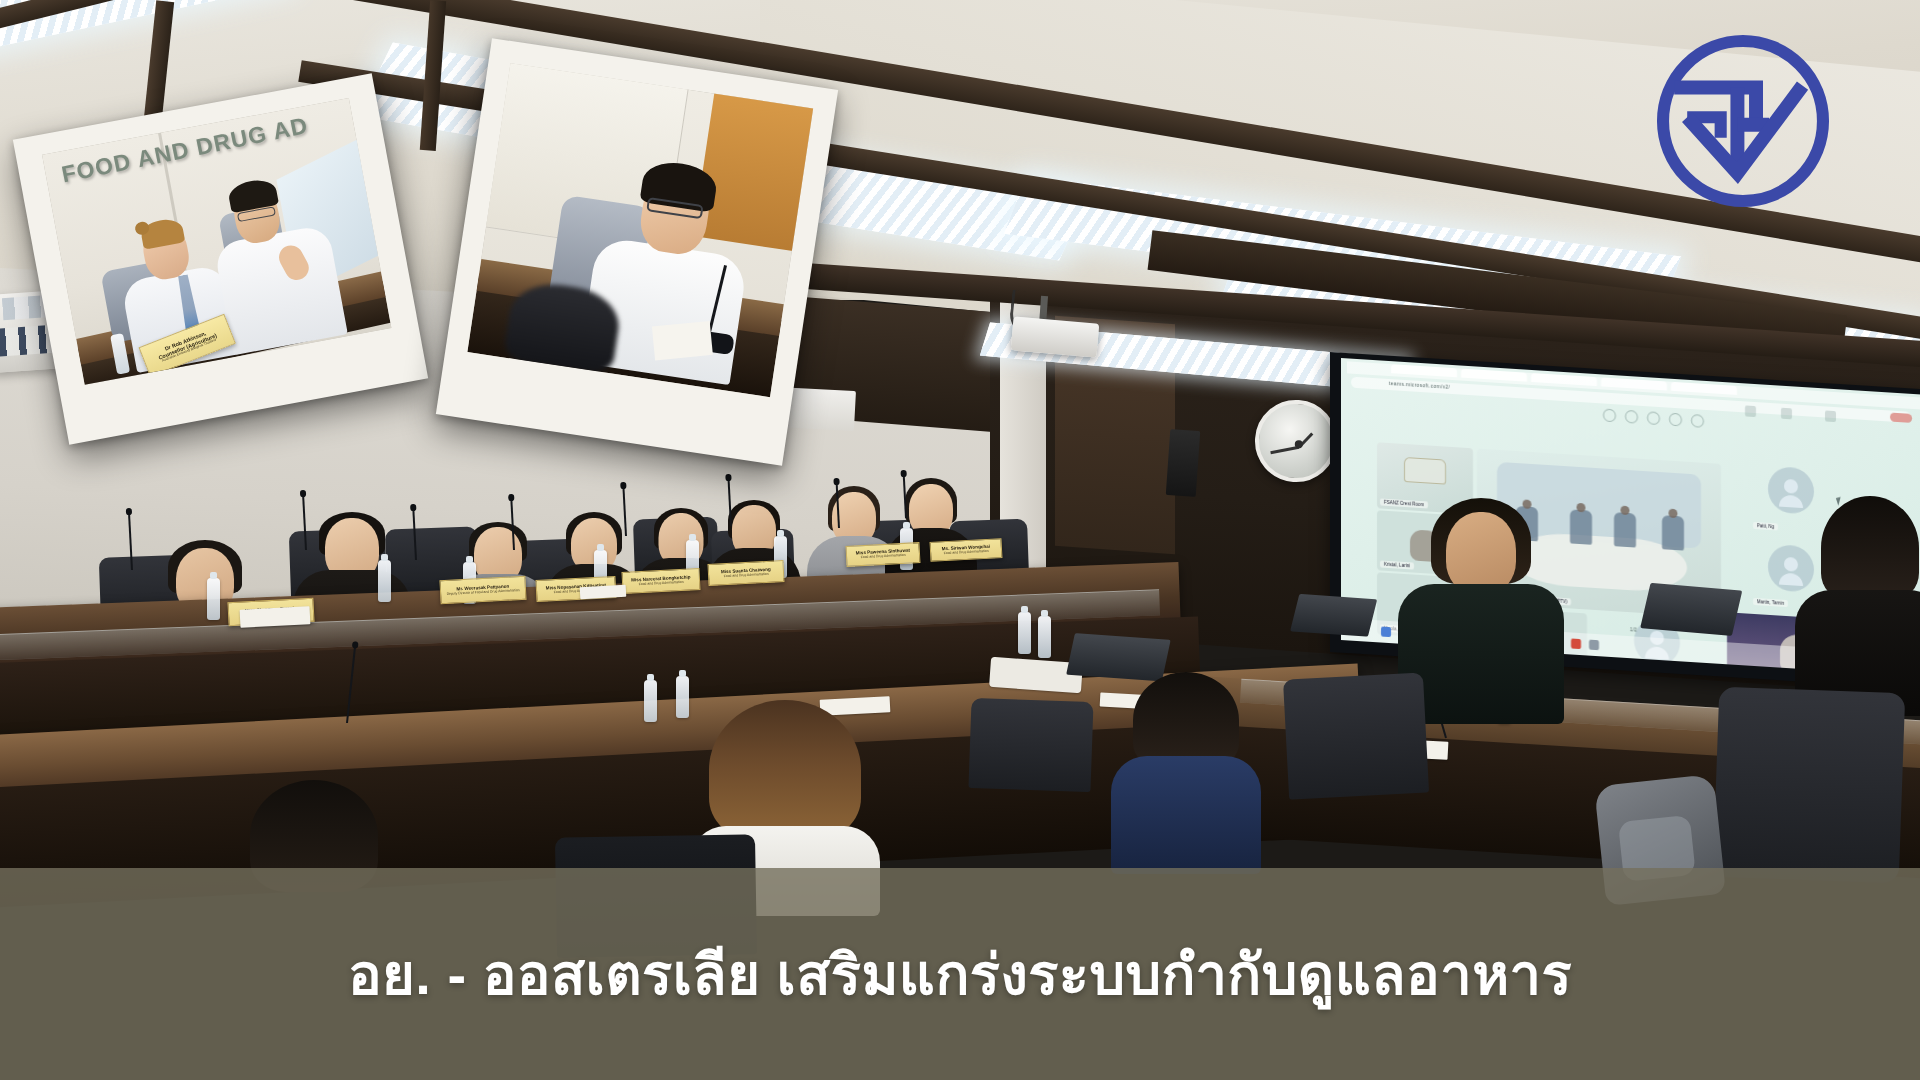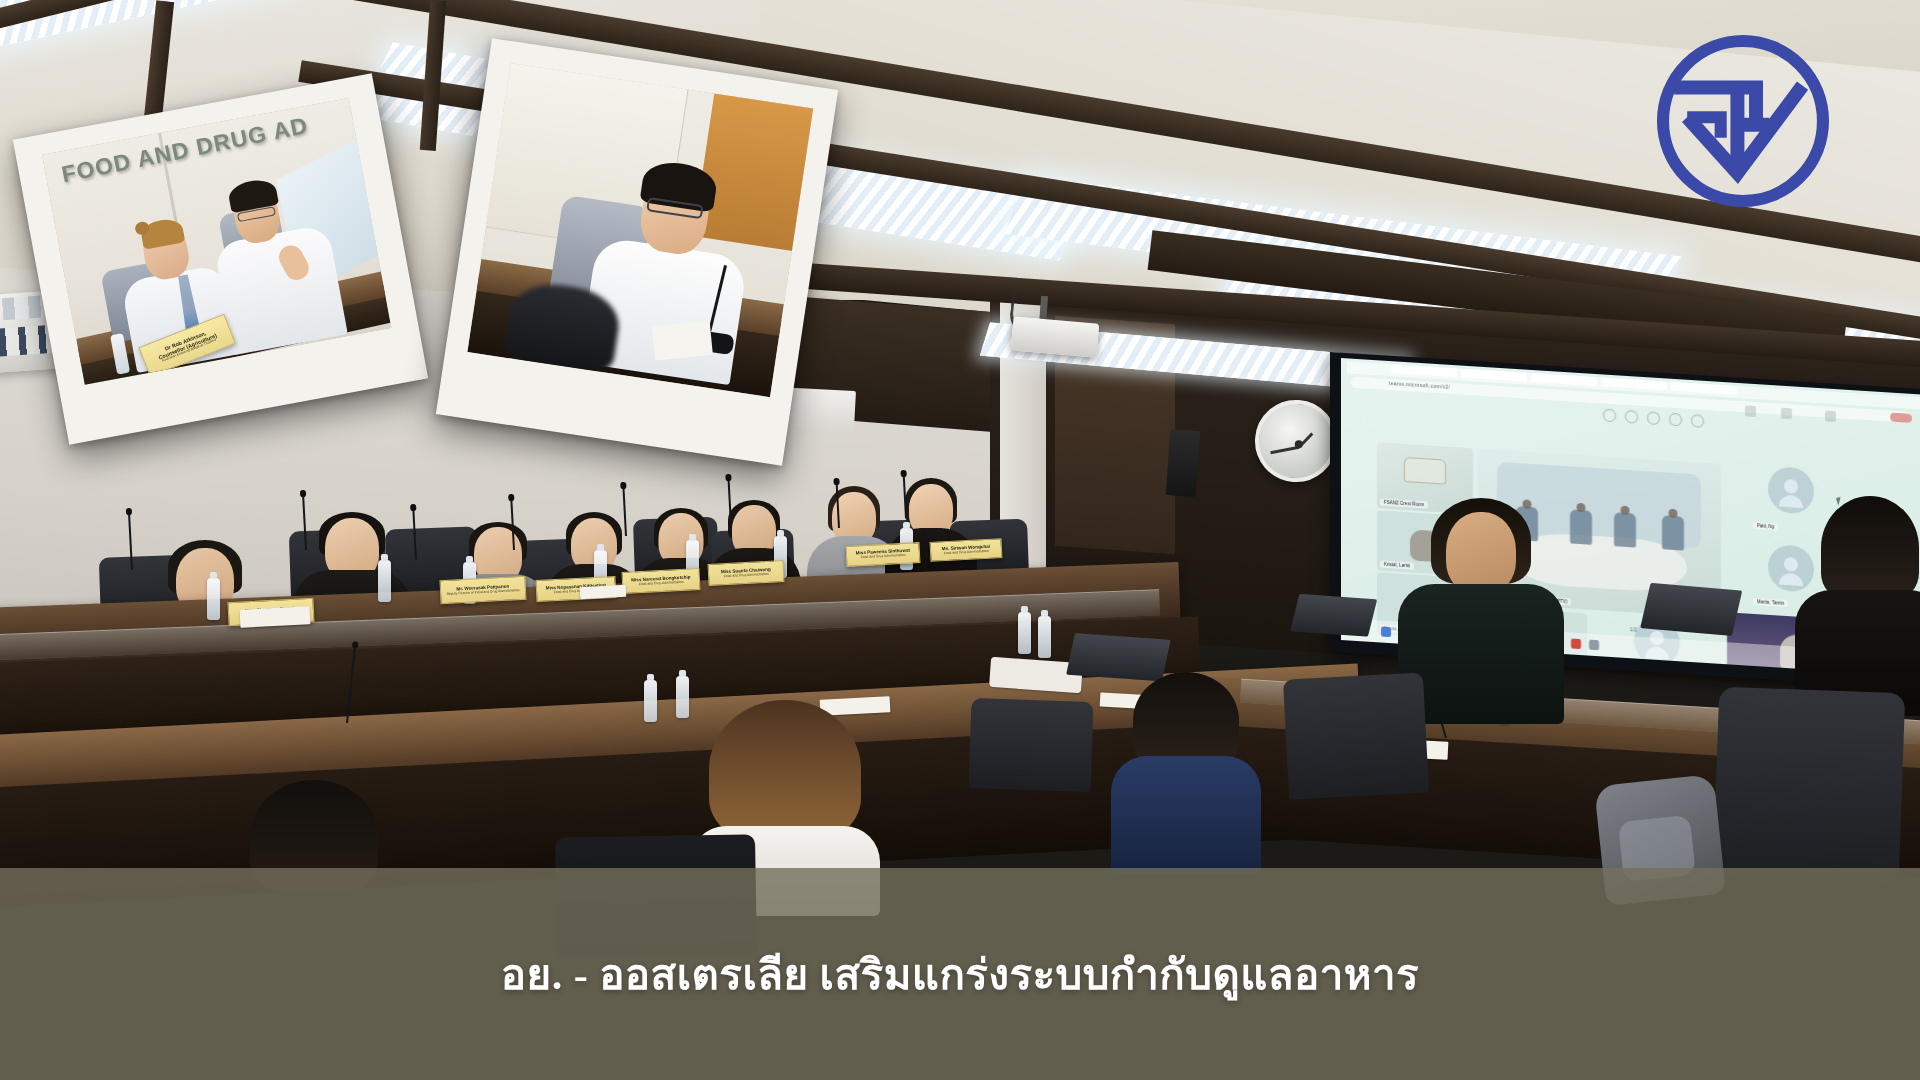--- a/index.html
+++ b/index.html
@@ -357,22 +357,22 @@
   
   .logo{ position:absolute; left:1650px; top:28px; width:186px; height:186px; }
 
   
   .banner{
     position:absolute; left:0; bottom:0; width:1920px; height:212px;
     background:rgba(116,111,92,.80);
     display:flex; align-items:center; justify-content:center;
   }
   .banner-title{
-    font-family:Liberation Serif, serif;
-    font-size:42px; font-weight:bold; color:#ffffff;
+    font-family:Liberation Sans, sans-serif;
+    font-size:56px; font-weight:bold; color:#ffffff;
     letter-spacing:.5px; white-space:nowrap;
     text-shadow:0 2px 6px rgba(0,0,0,.32);
   }
 </style>
 </head>
 <body>
 
 <div id="stage">
 
   <div class="room">

